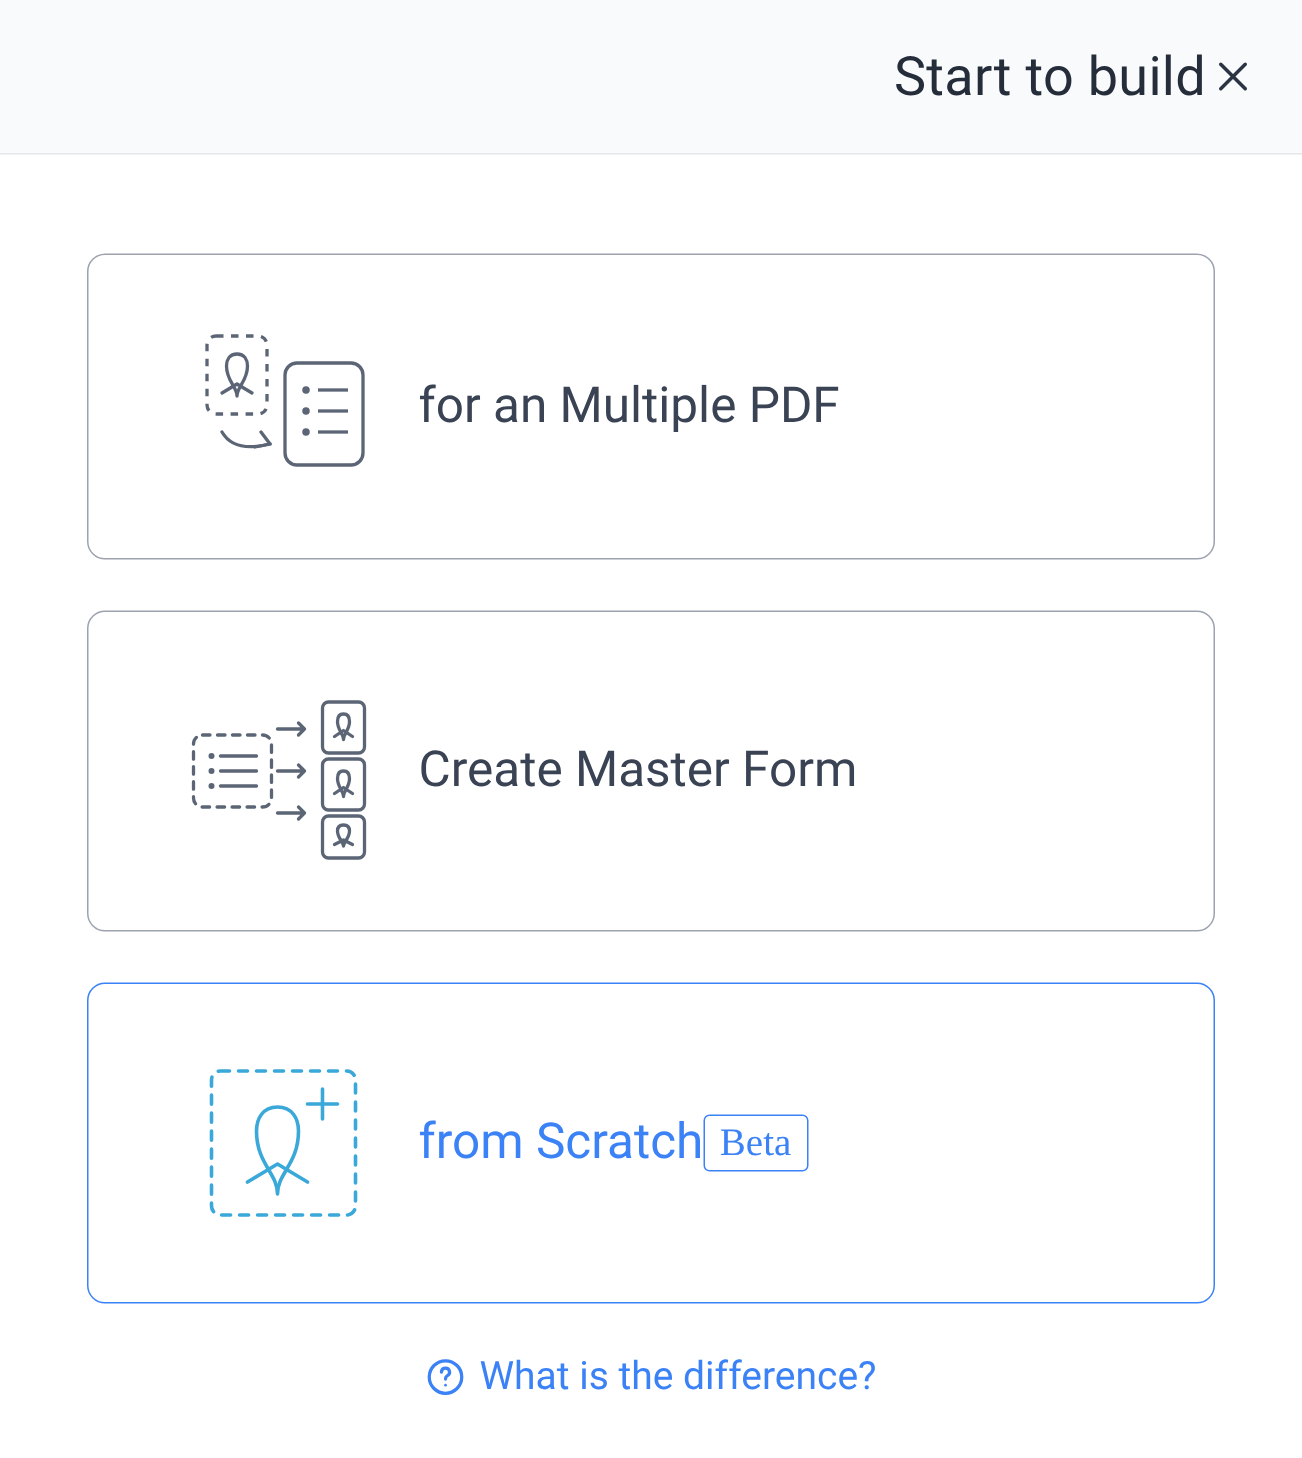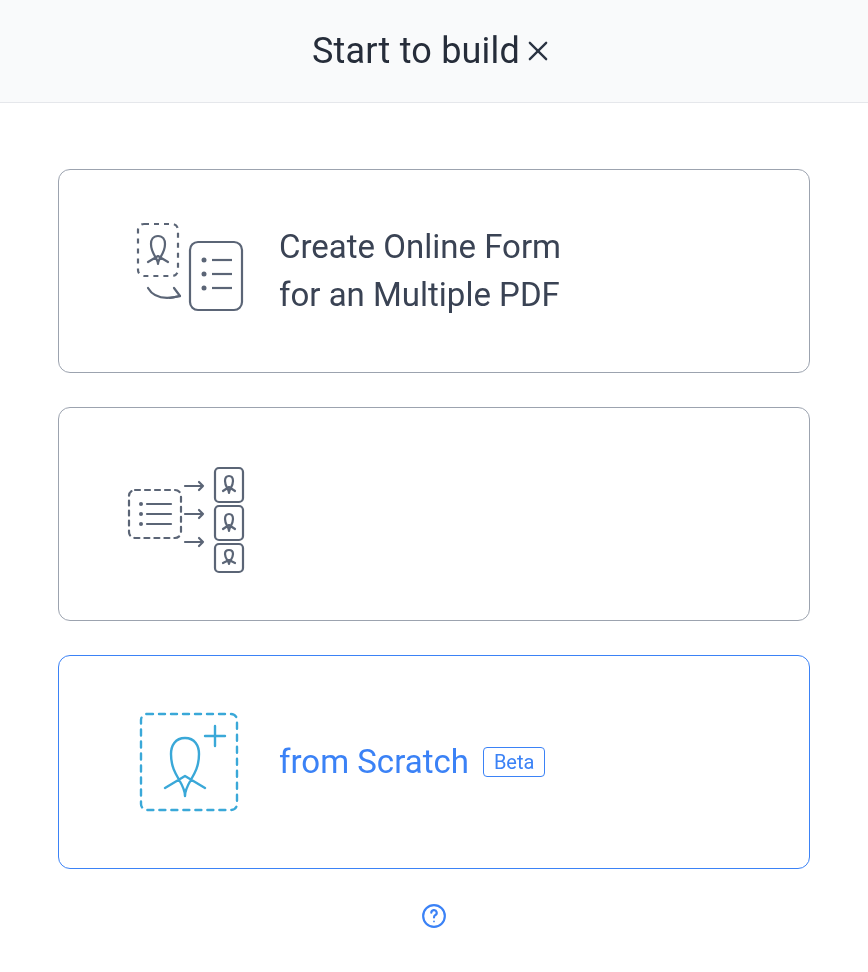--- a/index.html
+++ b/index.html
@@ -1,20 +1,20 @@
 <!DOCTYPE html>
 <html><head>
 <meta charset="utf-8">
 <style>
   * { box-sizing: border-box; margin: 0; padding: 0; }
   html, body { width: 868px; height: 972px; font-family: -apple-system, BlinkMacSystemFont, "Segoe UI", Roboto, "Helvetica Neue", Arial, sans-serif; background: #fff; color: #2b3443; }
   .header {
     display: flex;
     align-items: center;
-    justify-content: center;
+    justify-content: flex-end;
     padding: 30px 28px 30px 28px;
     border-bottom: 1px solid #e5e7eb;
     background: #f9fafb;
   }
   .header h1 {
     font-size: 36px;
     font-weight: 400;
     color: #262d3a;
     letter-spacing: 0.2px;
   }
@@ -67,32 +67,32 @@
     line-height: 1.45;
     width: 100%;
   }
   .option-card.selected .line1,
   .option-card.selected .line2 {
     color: #3b82f6;
   }
   .line2-row {
     display: flex;
     align-items: center;
-    gap: 14px;
     justify-content: center;
   }
   .badge {
     display: inline-flex;
     align-items: center;
     border: 1.5px solid #3b82f6;
     color: #3b82f6;
-    font-size: 20px;
+    font-size: 26px;
     padding: 2px 10px;
     border-radius: 4px;
     line-height: 1.2;
+    font-family: Liberation Serif, serif;
   }
   .help-row {
     display: flex;
     align-items: center;
     justify-content: center;
     gap: 10px;
     margin-top: 22px;
     color: #3b82f6;
     font-size: 26px;
     cursor: pointer;
@@ -126,21 +126,20 @@
           <circle cx="80" cy="58" r="2.5" fill="#5b6576" stroke="none"></circle>
           <line x1="88" y1="58" x2="108" y2="58"></line>
           <circle cx="80" cy="72" r="2.5" fill="#5b6576" stroke="none"></circle>
           <line x1="88" y1="72" x2="108" y2="72"></line>
           <path d="M24 72 q8 14 32 8" stroke-linecap="round"></path>
           <path d="M56 80 l-6 -8 M56 80 l-10 2" stroke-linecap="round"></path>
         </g>
       </svg>
     </div>
     <div class="text-wrap">
-      <div class="line1">Create Online Form</div>
       <div class="line2">for an Multiple PDF</div>
     </div>
   </div>
 
   <div class="option-card">
     <div class="icon-wrap">
       <svg width="140" height="120" viewBox="0 0 140 120">
         <g fill="none" stroke="#5b6576" stroke-width="2.2" stroke-linecap="round" stroke-linejoin="round">
           <rect x="10" y="36" width="52" height="48" rx="6" stroke-dasharray="5 5"></rect>
           <circle cx="22" cy="50" r="2" fill="#5b6576" stroke="none"></circle>
@@ -159,20 +158,21 @@
 
           <rect x="96" y="52" width="28" height="34" rx="4"></rect>
           <path d="M110 60 c-3 0 -4 2 -4 5 c0 6 4 8 4 12 M110 60 c3 0 4 2 4 5 c0 6 -4 8 -4 12 M104 75 l6 -4 l6 4"></path>
 
           <rect x="96" y="90" width="28" height="28" rx="4"></rect>
           <path d="M110 96 c-3 0 -4 2 -4 4 c0 5 4 7 4 10 M110 96 c3 0 4 2 4 4 c0 5 -4 7 -4 10 M104 109 l6 -3 l6 3"></path>
         </g>
       </svg>
     </div>
     <div class="text-wrap">
+      <div class="line1">Create Master Form</div>
     </div>
   </div>
 
   <div class="option-card selected">
     <div class="icon-wrap">
       <svg width="120" height="120" viewBox="0 0 120 120">
         <g fill="none" stroke="#3aa8d8" stroke-width="2.4" stroke-linecap="round" stroke-linejoin="round">
           <rect x="12" y="12" width="96" height="96" rx="6" stroke-dasharray="6 6"></rect>
           <path d="M56 36 c-10 0 -14 8 -14 16 c0 22 14 28 14 42 M56 36 c10 0 14 8 14 16 c0 22 -14 28 -14 42 M36 86 l20 -12 l20 12"></path>
           <line x1="86" y1="24" x2="86" y2="44"></line>
@@ -187,15 +187,16 @@
       </div>
     </div>
   </div>
 
   <div class="help-row">
     <svg width="26" height="26" viewBox="0 0 24 24" fill="none" stroke="#3b82f6" stroke-width="2" stroke-linecap="round" stroke-linejoin="round">
       <circle cx="12" cy="12" r="10"></circle>
       <path d="M9.5 9 a2.5 2.5 0 1 1 3.5 2.3 c-1 .5 -1 1.2 -1 2"></path>
       <circle cx="12" cy="17" r="0.8" fill="#3b82f6" stroke="none"></circle>
     </svg>
+    <span>What is the difference?</span>
   </div>
 
 </div>
 
 </body></html>

